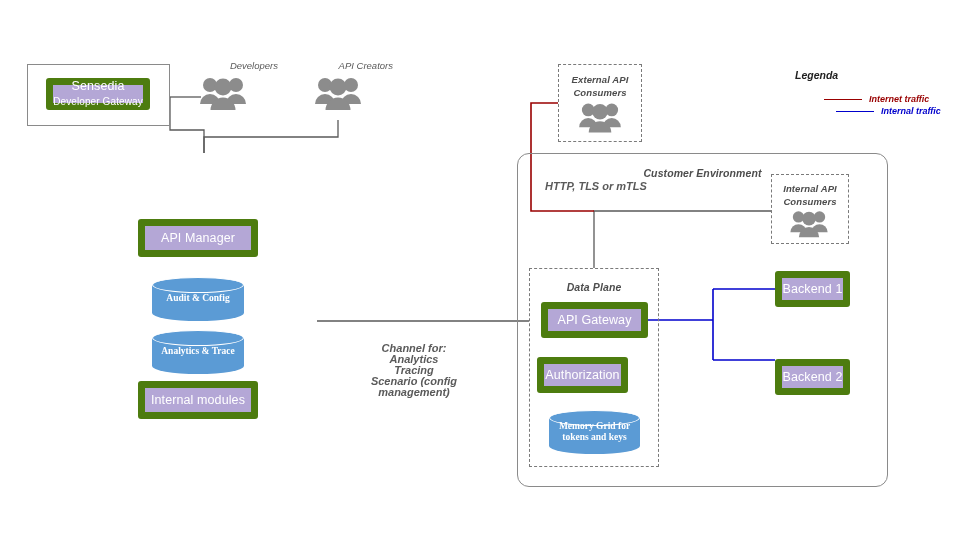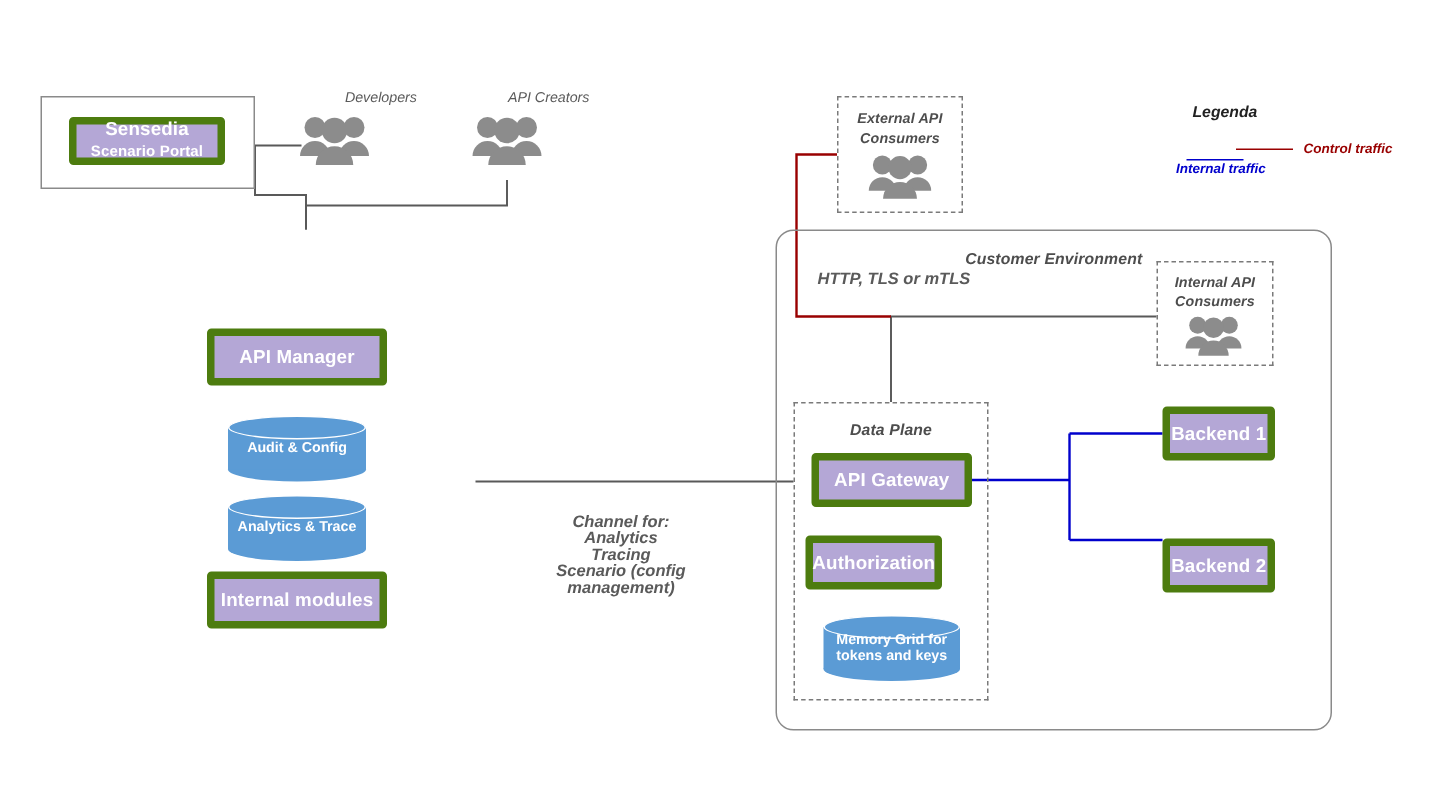--- a/index.html
+++ b/index.html
@@ -50,36 +50,36 @@
     font-weight: bold;
     font-size: 10.5px;
     color: #4d4d4d;
     line-height: 12.5px;
     letter-spacing: 0.1px;
   }
 
   
   .comp {
     background: #b4a7d6;
-    border: 5px solid #4d7c0f;
+    border: 7px solid #4d7c0f;
     border-radius: 3px;
     display: flex;
     align-items: center;
     justify-content: center;
     text-align: center;
     color: #ffffff;
     font-size: 12.5px;
     line-height: 15px;
     letter-spacing: 0.1px;
-    font-weight: bold;
   }
 
   
   .cyl {
     position: absolute;
+    font-family: Liberation Serif, serif;
   }
   .cyl .cyl-body {
     position: absolute;
     left: 0;
     top: 8px;
     right: 0;
     bottom: 8px;
     background: #5b9bd5;
   }
   .cyl .cyl-top {
@@ -196,21 +196,21 @@
       <path d="M713,289 L713,360"></path>
       <path d="M713,289 L775,289"></path>
       <path d="M713,360 L775,360"></path>
     </g>
   </svg>
 
   <div class="node container-box" style="left:27px; top:64px; width:143px; height:62px;"></div>
 
   <div class="node comp" style="left:46px; top:78px; width:104px; height:32px; flex-direction:column;">
     <span>Sensedia</span>
-    <span style="font-size:10px;">Scenario Portal</span>
+    <span style="font-size:10px;">Developer Gateway</span>
   </div>
 
   <div class="actor-label" style="left:168px; top:60px;">Developers</div>
   <svg class="people" style="left:199px; top:74px;" width="48" height="42" viewBox="0 0 48 42">
     <g fill="#8c8c8c">
       <circle cx="11" cy="11" r="7"></circle>
       <path d="M1,30 a10,10 0 0 1 20,0 z"></path>
       <circle cx="37" cy="11" r="7"></circle>
       <path d="M27,30 a10,10 0 0 1 20,0 z"></path>
       <circle cx="24" cy="13" r="8.5"></circle>
@@ -320,21 +320,21 @@
   </div>
 
   <div class="node comp" style="left:775px; top:359px; width:75px; height:36px;">
     <span>Backend 2</span>
   </div>
 
   <div class="legend-title" style="left:795px; top:69px;">Legenda</div>
 
   <div class="legend-row" style="left:824px; top:94px;">
     <span class="legend-swatch" style="border-top-color:#990000;"></span>
-    <span style="color:#990000;">Control traffic</span>
-  </div>
-
-  <div class="legend-row" style="left:784px; top:106px;flex-direction:column;">
+    <span style="color:#990000;">Internet traffic</span>
+  </div>
+
+  <div class="legend-row" style="left:836px; top:106px;">
     <span class="legend-swatch" style="border-top-color:#0000cc;"></span>
     <span style="color:#0000cc;">Internal traffic</span>
   </div>
 
 </div>
 
 </body></html>

